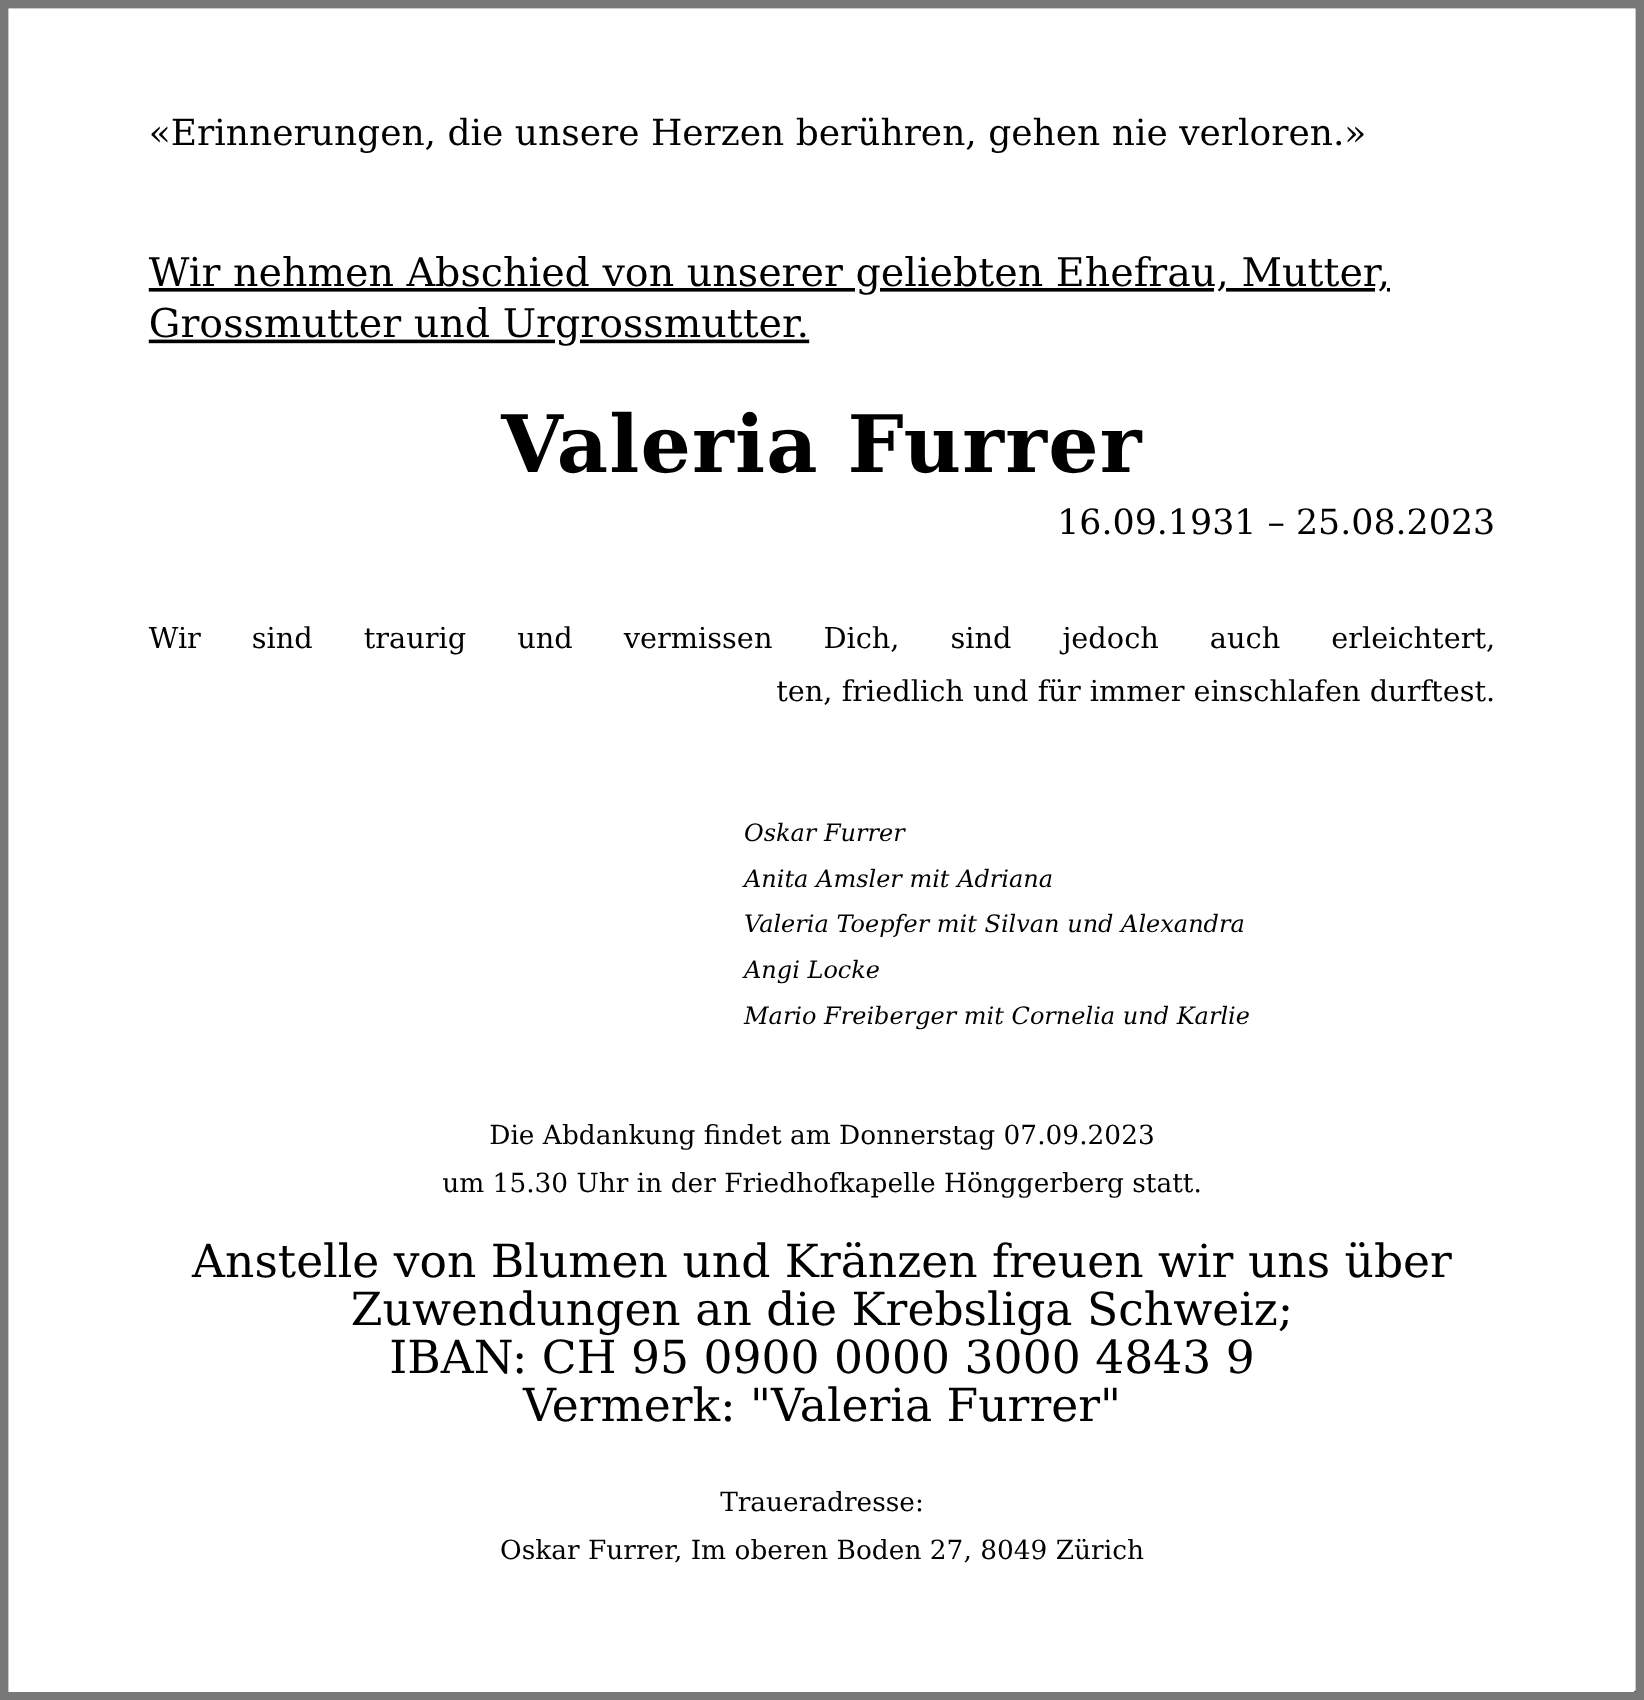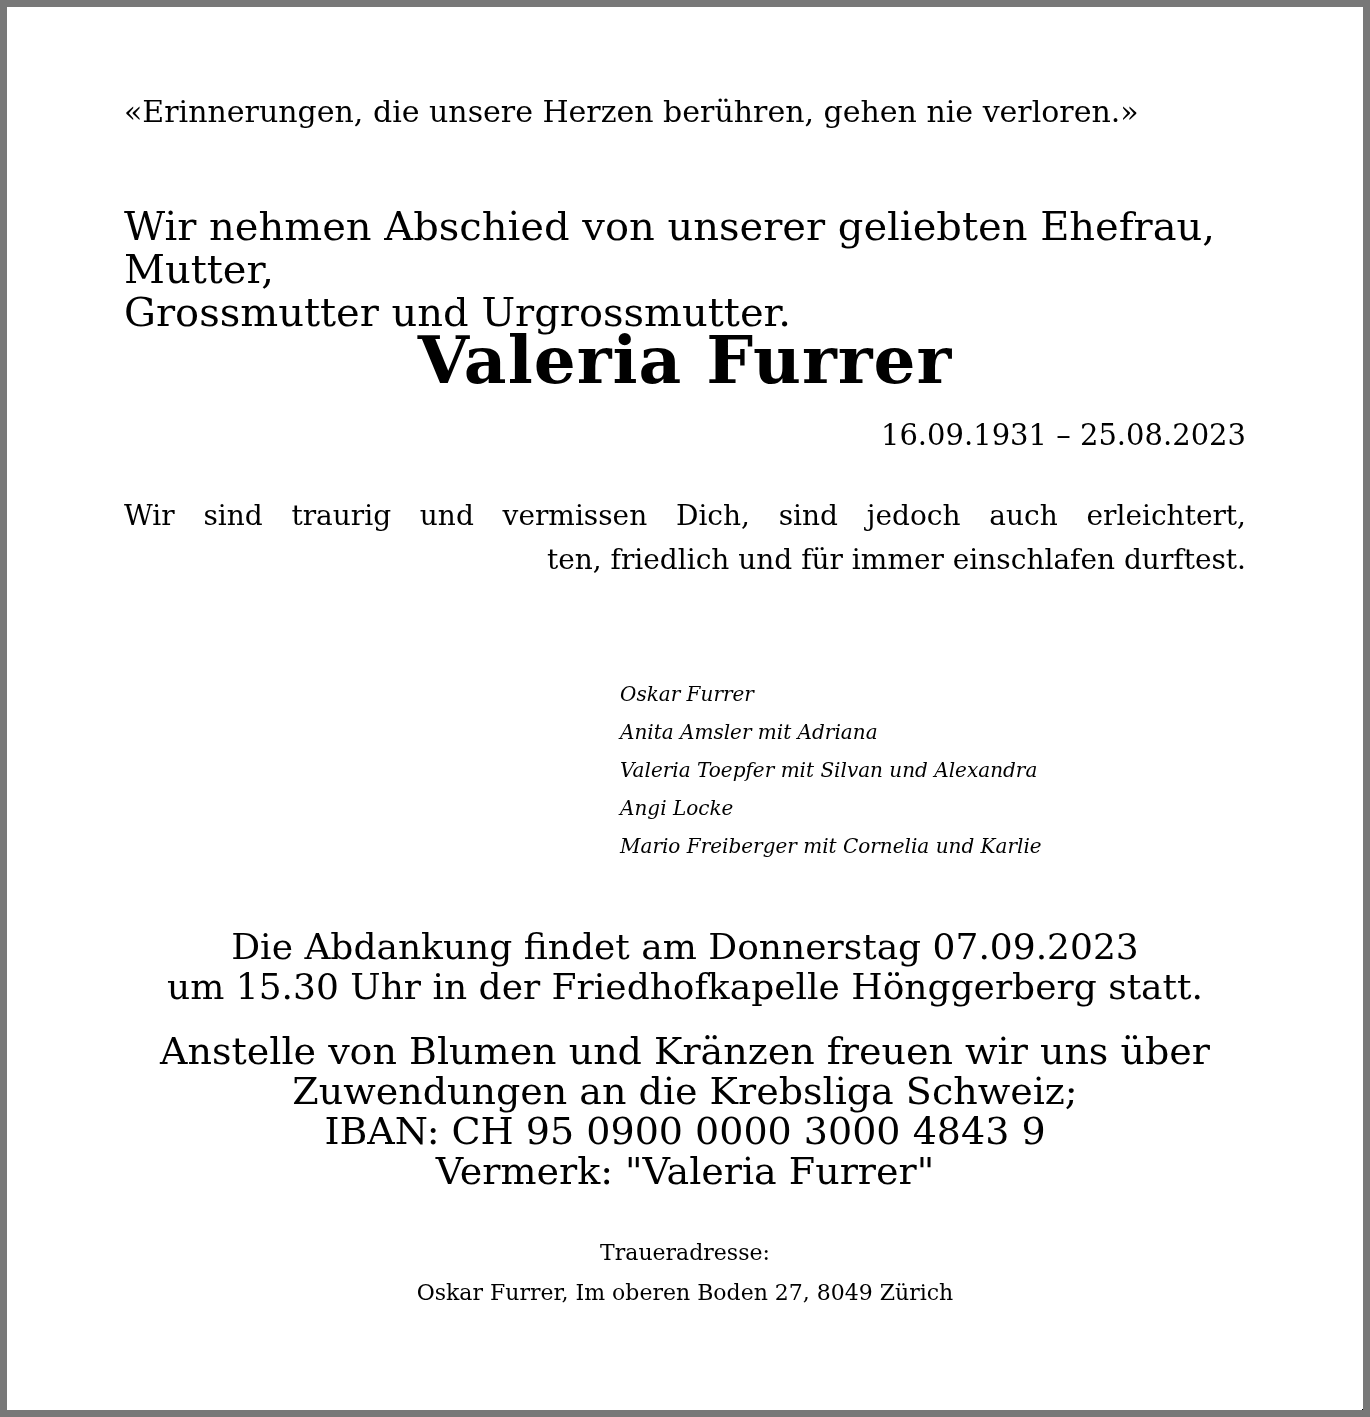--- a/index.html
+++ b/index.html
@@ -24,47 +24,48 @@
     left: 117px;
     top: 86px;
     font-size: 30px;
     line-height: 38px;
     white-space: nowrap;
   }
   .intro {
     left: 117px;
     right: 117px;
     top: 198px;
-    font-size: 40px;
+    font-size: 33px;
     line-height: 43px;
+    text-decoration: underline;
   }
   .name {
     left: 117px;
     right: 117px;
     top: 314px;
-    margin: 0;
+    margin: 10px;
     text-align: center;
     font-size: 66px;
     line-height: 78px;
     font-weight: bold;
     letter-spacing: 1px;
   }
   .dates {
     left: 117px;
     right: 117px;
     top: 410px;
     text-align: right;
     font-size: 29px;
     line-height: 36px;
   }
   .farewell {
     left: 117px;
     right: 117px;
-    top: 487px;
-    font-size: 28px;
+    top: 503px;
+    font-size: 24px;
     line-height: 44px;
   }
   .farewell .jline {
     text-align: justify;
     text-align-last: justify;
   }
   .farewell .jline:last-child {
     text-align: right;
     text-align-last: auto;
   }
@@ -74,21 +75,21 @@
     font-size: 20px;
     line-height: 38px;
     font-style: italic;
     white-space: nowrap;
   }
   .service {
     left: 117px;
     right: 117px;
     top: 920px;
     text-align: center;
-    font-size: 36px;
+    font-size: 22px;
     line-height: 40px;
   }
   .donation {
     left: 117px;
     right: 117px;
     top: 1024px;
     text-align: center;
     font-size: 38px;
     line-height: 40px;
   }

